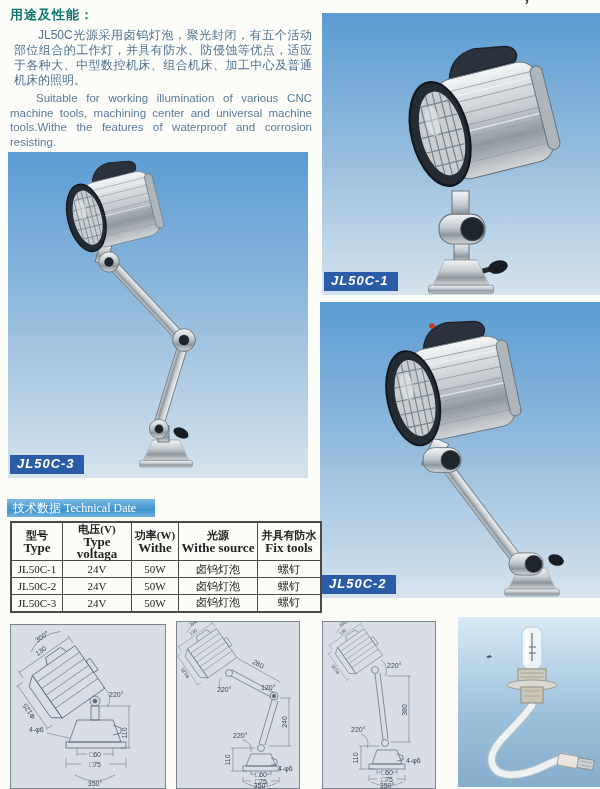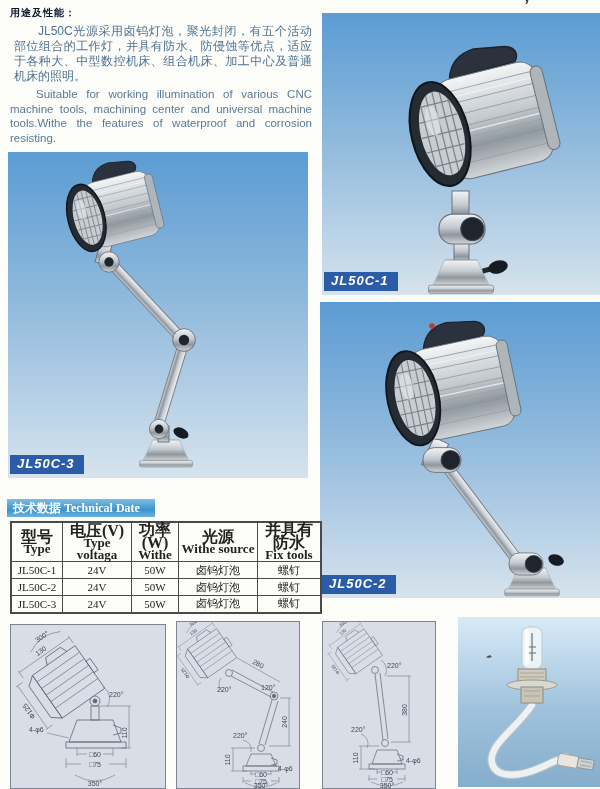--- a/index.html
+++ b/index.html
@@ -1,46 +1,46 @@
 <!DOCTYPE html>
 <html><head>
 <meta charset="utf-8">
 <style>
   html,body{margin:0;padding:0;background:#e8e8e8;}
   .page{position:relative;width:600px;height:789px;background:#fcfcf9;overflow:hidden;
         font-family:"Liberation Sans",sans-serif;}
   
   .intro{position:absolute;left:10px;top:6px;width:302px;}
-  .intro-title{font-size:10px;font-weight:bold;color:#0f172a;letter-spacing:1px;}
+  .intro-title{font-size:13px;font-weight:bold;color:#0f766e;letter-spacing:1px;}
   .intro-cn{margin:4px 0 0 4px;font-size:12px;line-height:15px;color:#4f7290;
             text-align:justify;text-indent:24px;}
   .usage-label{margin:16px 0 0 0;font-size:12px;color:#5a7a96;}
   .intro-en{margin:3px 0 0 0;font-size:11.5px;line-height:14.5px;color:#5a7a96;
             text-align:justify;text-indent:26px;}
   .stray{position:absolute;left:524px;top:-4px;font-size:17px;font-weight:bold;
          color:#3a3a3a;transform:rotate(8deg);}
   
   .photo{position:absolute;background:linear-gradient(180deg,#5b9cd3 0%,#8fb9dc 45%,#d6e3ed 100%);
          overflow:hidden;}
   .photo svg{position:absolute;left:0;top:0;}
   .badge{position:absolute;left:2px;bottom:4px;background:#2b5ca8;color:#ffffff;
          font-style:italic;font-weight:bold;font-size:13px;letter-spacing:1px;
          padding:1px 9px 3px 7px;}
   
   .banner{position:absolute;left:7px;top:499px;width:142px;height:18px;line-height:18px;
-          padding-left:6px;color:#fff;font-weight:bold;font-size:12px;
+          padding-left:6px;color:#fff;font-weight:normal;font-size:12px;
           font-family:"Liberation Serif",serif;
           background:linear-gradient(180deg,#7cbce6 0%,#3d93cc 60%,#6db3e0 100%);}
   table.spec{position:absolute;left:10px;top:521px;border-collapse:collapse;
              border:2px solid #4a4a4a;font-family:"Liberation Serif",serif;color:#222;}
   table.spec th,table.spec td{border:1px solid #4a4a4a;text-align:center;padding:0 2px;}
   table.spec thead tr{height:28px;}
   table.spec tbody tr{height:17px;}
   table.spec td{font-size:11px;}
-  .hcn{font-weight:bold;font-size:16px;line-height:13px;}
+  .hcn{font-weight:bold;font-size:11px;line-height:13px;}
   .hen{font-weight:bold;font-size:13px;line-height:12px;}
   .c1{width:46px}.c2{width:64px}.c3{width:42px}.c4{width:74px}.c5{width:58px}
   
   .panel{position:absolute;background:#d8dde6;border:1px solid #7e858f;}
   .panel svg{position:absolute;left:0;top:0;}
   .panel-photo{position:absolute;background:linear-gradient(180deg,#d8eaf6 0%,#9ec2dc 55%,#85adcc 100%);
                overflow:hidden;}
   .dl{font-size:7px;fill:#3f4b59;stroke:none;font-family:"Liberation Sans",sans-serif;}
 </style>
 </head>

